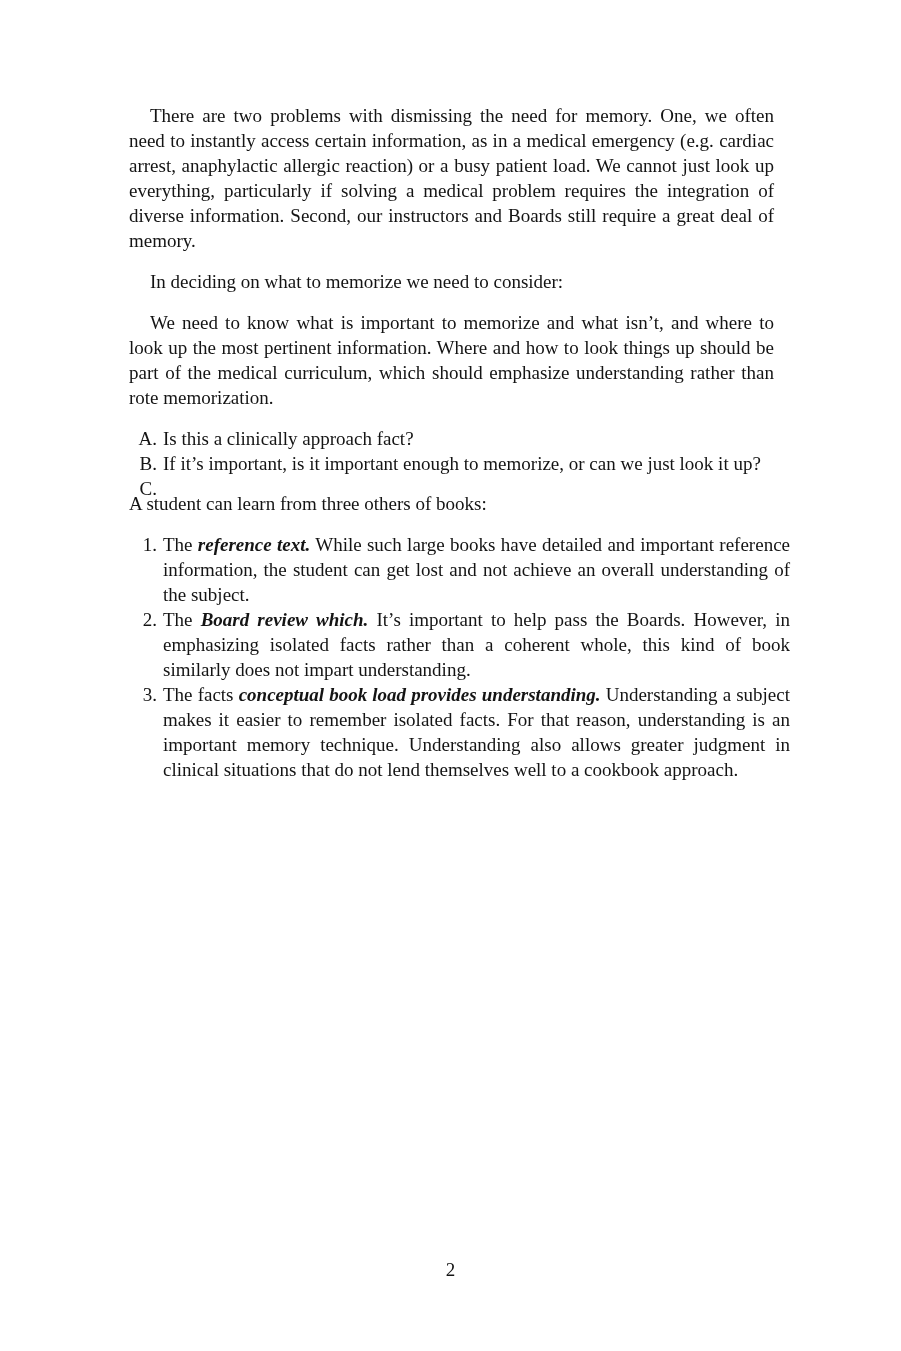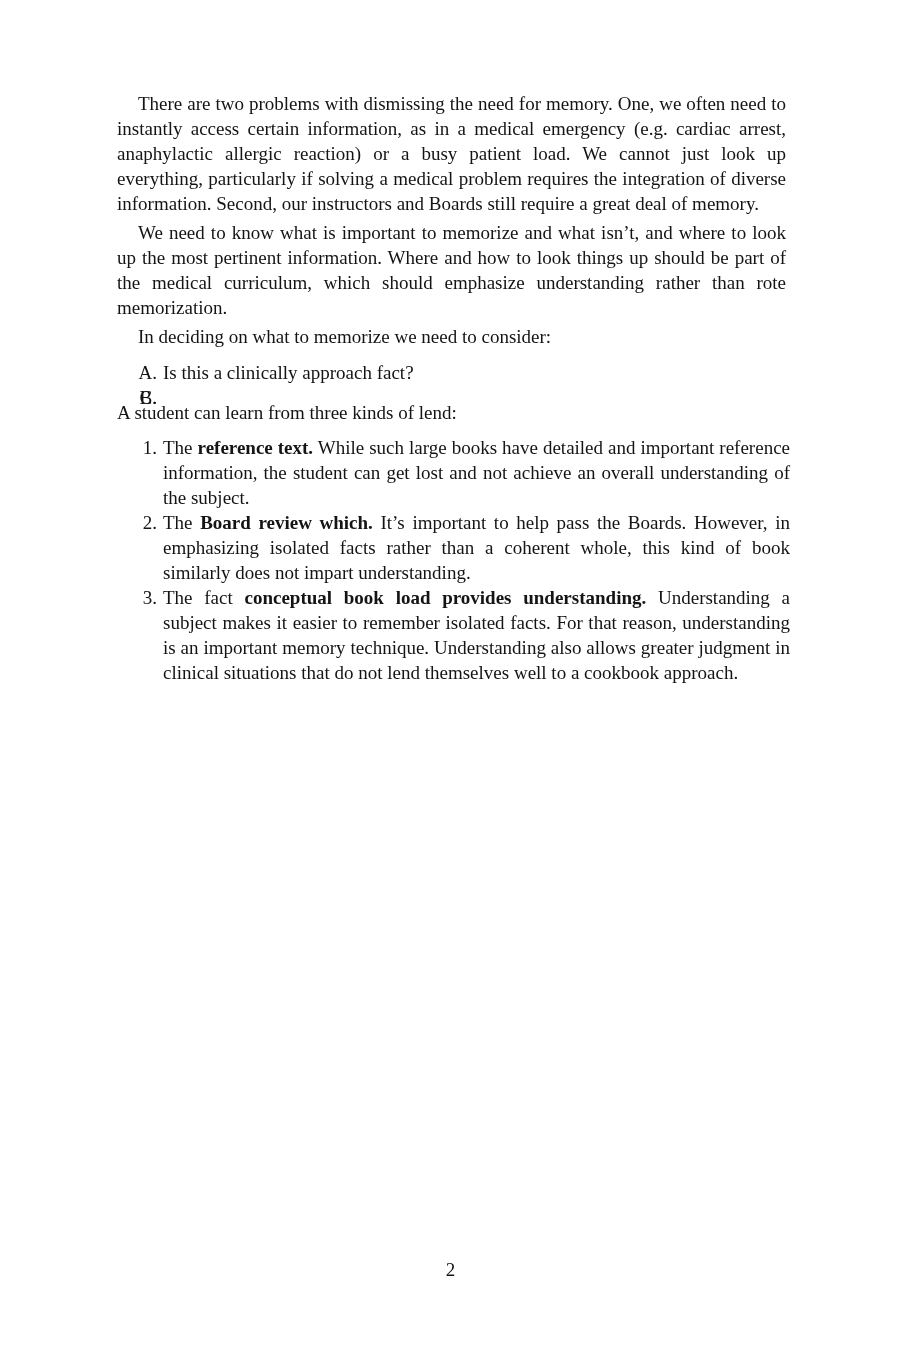--- a/index.html
+++ b/index.html
@@ -19,21 +19,21 @@
   .content {
     position: absolute;
     left: 113px;
     top: 87px;
     width: 677px;
     font-size: 19px;
     line-height: 25px;
     text-align: justify;
   }
   .para {
-    margin: 4px;
+    margin: 16px;
   }
   .para.indent {
     text-indent: 21px;
   }
   .para.noindent {
     text-indent: 0;
     margin-top: 15px;
   }
   .list {
     margin: 0;
@@ -47,70 +47,72 @@
   }
   .li .marker {
     position: absolute;
     left: 0;
     top: 0;
     width: 44px;
     text-align: right;
   }
   .li b {
     font-weight: bold;
+    font-style: italic;
   }
   .page-number {
     position: absolute;
     left: 0;
     right: 0;
     top: 1259px;
     text-align: center;
     font-size: 19px;
     line-height: 22px;
     color: #141414;
   }
 </style>
 </head>
 <body>
 
 <div class="page">
   <div class="content">
 
     <p class="para indent">There are two problems with dismissing the need for memory. One, we often need to instantly access certain information, as in a medical emergency (e.g. cardiac arrest, anaphylactic allergic reaction) or a busy patient load. We cannot just look up everything, particularly if solving a medical problem requires the integration of diverse information. Second, our instructors and Boards still require a great deal of memory.</p>
 
+    <p class="para indent">In deciding on what to memorize we need to consider:</p>
+
     <p class="para indent">We need to know what is important to memorize and what isn’t, and where to look up the most pertinent information. Where and how to look things up should be part of the medical curriculum, which should emphasize understanding rather than rote memorization.</p>
-
-    <p class="para indent">In deciding on what to memorize we need to consider:</p>
 
     <div class="list lettered">
       <div class="li">
         <span class="marker">A.</span>
         <span>Is this a clinically approach fact?</span>
       </div>
       <div class="li">
         <span class="marker">B.</span>
+        <span>If it’s important, is it important enough to memorize, or can we just look it up?</span>
       </div>
       <div class="li">
         <span class="marker">C.</span>
       </div>
     </div>
 
-    <p class="para noindent">A student can learn from three kinds of lend:</p>
+    <p class="para noindent">A student can learn from three others of books:</p>
 
     <div class="list numbered">
       <div class="li">
         <span class="marker">1.</span>
         <span class="li-text"><span>The </span><b>reference text.</b><span> While such large books have detailed and important reference information, the student can get lost and not achieve an overall understanding of the subject.</span></span>
       </div>
       <div class="li">
         <span class="marker">2.</span>
         <span class="li-text"><span>The </span><b>Board review which.</b><span> It’s important to help pass the Boards. However, in emphasizing isolated facts rather than a coherent whole, this kind of book similarly does not impart understanding.</span></span>
       </div>
       <div class="li">
         <span class="marker">3.</span>
-        <span class="li-text"><span>The fact </span><b>conceptual book load provides understanding.</b><span> Understanding a subject makes it easier to remember isolated facts. For that reason, understanding is an important memory technique. Understanding also allows greater judgment in clinical situations that do not lend themselves well to a cookbook approach.</span></span>
+        <span class="li-text"><span>The facts </span><b>conceptual book load provides understanding.</b><span> Understanding a subject makes it easier to remember isolated facts. For that reason, understanding is an important memory technique. Understanding also allows greater judgment in clinical situations that do not lend themselves well to a cookbook approach.</span></span>
       </div>
     </div>
 
   </div>
 
   <div class="page-number">2</div>
 </div>
 
 </body></html>

